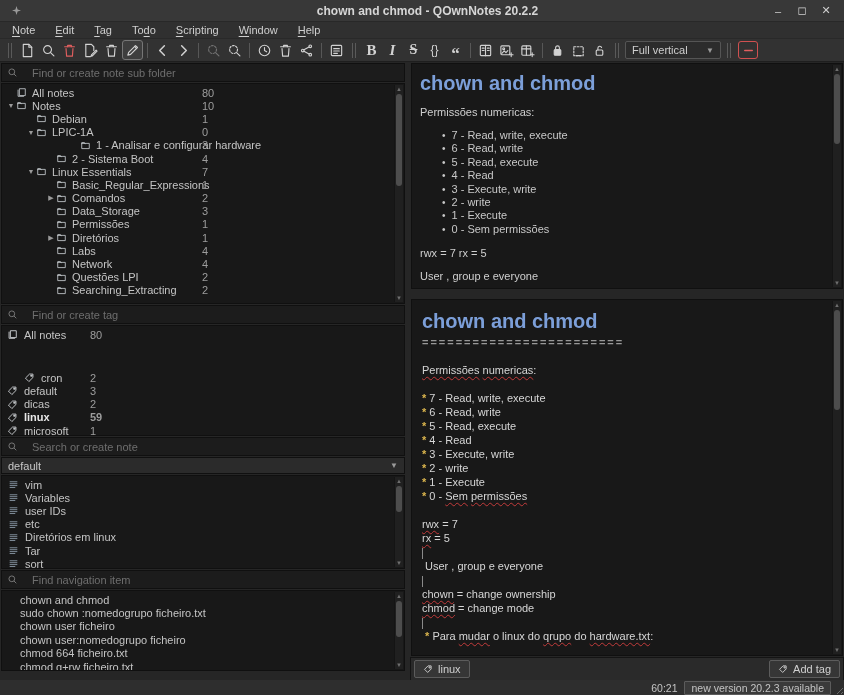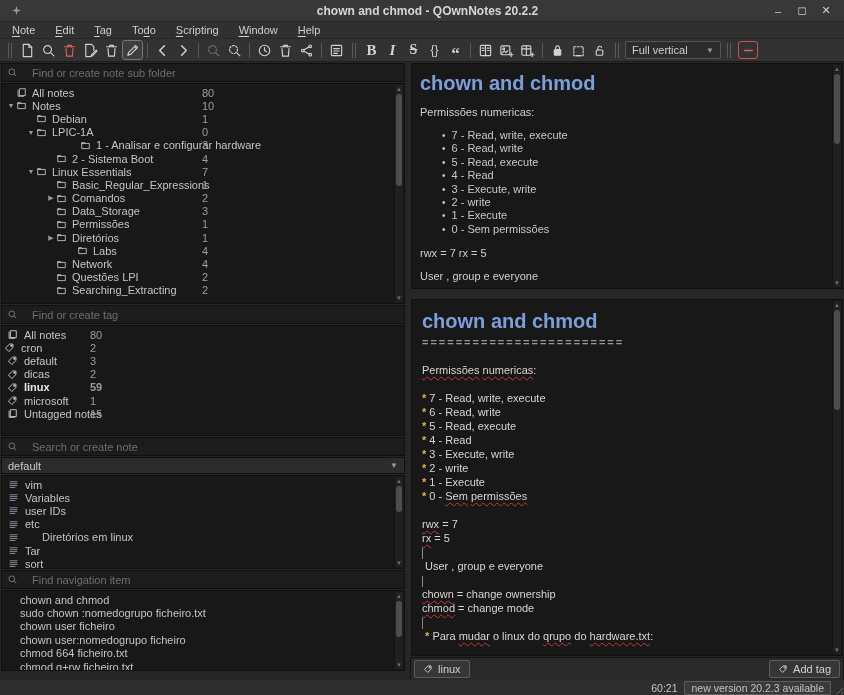--- a/index.html
+++ b/index.html
@@ -413,21 +413,21 @@
         </div>
         <div class="row" style="padding-left: 44px;">
           <span class="arrow">▶</span>
           <svg viewBox="0 0 16 16" fill="none" stroke="currentColor" stroke-width="1.2" stroke-linecap="round" stroke-linejoin="round" style="width: 11px; height: 11px; margin-right: 5px; flex: 0 0 auto; color: rgb(201, 206, 211);">
             <path d="M2.5 5.5v7h11v-7z"></path>
             <path d="M2.5 5.5V3.8h4l1 1.7"></path>
           </svg>
           <span>Diretórios</span>
           <span class="cnt">1</span>
         </div>
-        <div class="row" style="padding-left: 65px;">
+        <div class="row" style="padding-left: 44px;">
           <span class="arrow"></span>
           <svg viewBox="0 0 16 16" fill="none" stroke="currentColor" stroke-width="1.2" stroke-linecap="round" stroke-linejoin="round" style="width: 11px; height: 11px; margin-right: 5px; flex: 0 0 auto; color: rgb(201, 206, 211);">
             <path d="M2.5 5.5v7h11v-7z"></path>
             <path d="M2.5 5.5V3.8h4l1 1.7"></path>
           </svg>
           <span>Labs</span>
           <span class="cnt">4</span>
         </div>
         <div class="row" style="padding-left: 44px;">
           <span class="arrow"></span>
@@ -472,21 +472,21 @@
     </div>
     <div class="panel tag-panel" id="tags">
         <div class="row" style="padding-left: 5px;">
           <svg viewBox="0 0 16 16" fill="none" stroke="currentColor" stroke-width="1.2" stroke-linecap="round" stroke-linejoin="round" style="width: 11px; height: 11px; margin-right: 6px; flex: 0 0 auto; color: rgb(223, 227, 231);">
             <path d="M5.5 2.5h8v10h-8z"></path>
             <path d="M3 4.5v9h8"></path>
           </svg>
           <span>All notes</span>
           <span class="cnt">80</span>
         </div>
-        <div class="row" style="padding-left: 2px;">
+        <div class="row" style="padding-left: 22px; margin-top: 30px;">
           <svg viewBox="0 0 16 16" fill="none" stroke="currentColor" stroke-width="1.2" stroke-linecap="round" stroke-linejoin="round" style="width: 11px; height: 11px; margin-right: 6px; flex: 0 0 auto; color: rgb(223, 227, 231);">
             <path d="M2.5 8.5 L8 3h5v5L7.5 13.5z"></path>
             <circle cx="10.5" cy="5.5" r="1"></circle>
           </svg>
           <span>cron</span>
           <span class="cnt">2</span>
         </div>
         <div class="row" style="padding-left: 5px;">
           <svg viewBox="0 0 16 16" fill="none" stroke="currentColor" stroke-width="1.2" stroke-linecap="round" stroke-linejoin="round" style="width: 11px; height: 11px; margin-right: 6px; flex: 0 0 auto; color: rgb(223, 227, 231);">
             <path d="M2.5 8.5 L8 3h5v5L7.5 13.5z"></path>
@@ -558,21 +558,21 @@
             <path d="M3 4h10M3 6.8h10M3 9.6h10M3 12.4h7" stroke="#93a3b1"></path>
           </svg>
           <span>user IDs</span>
         </div>
         <div class="row" style="padding-left: 6px;">
           <svg viewBox="0 0 16 16" fill="none" stroke="currentColor" stroke-width="1.2" stroke-linecap="round" stroke-linejoin="round" style="width: 11px; height: 11px; margin-right: 6px; flex: 0 0 auto;">
             <path d="M3 4h10M3 6.8h10M3 9.6h10M3 12.4h7" stroke="#93a3b1"></path>
           </svg>
           <span>etc</span>
         </div>
-        <div class="row" style="padding-left: 6px; gap: 17px;">
+        <div class="row" style="padding-left: 6px;">
           <svg viewBox="0 0 16 16" fill="none" stroke="currentColor" stroke-width="1.2" stroke-linecap="round" stroke-linejoin="round" style="width: 11px; height: 11px; margin-right: 6px; flex: 0 0 auto;">
             <path d="M3 4h10M3 6.8h10M3 9.6h10M3 12.4h7" stroke="#93a3b1"></path>
           </svg>
           <span>Diretórios em linux</span>
         </div>
         <div class="row" style="padding-left: 6px;">
           <svg viewBox="0 0 16 16" fill="none" stroke="currentColor" stroke-width="1.2" stroke-linecap="round" stroke-linejoin="round" style="width: 11px; height: 11px; margin-right: 6px; flex: 0 0 auto;">
             <path d="M3 4h10M3 6.8h10M3 9.6h10M3 12.4h7" stroke="#93a3b1"></path>
           </svg>
           <span>Tar</span>

